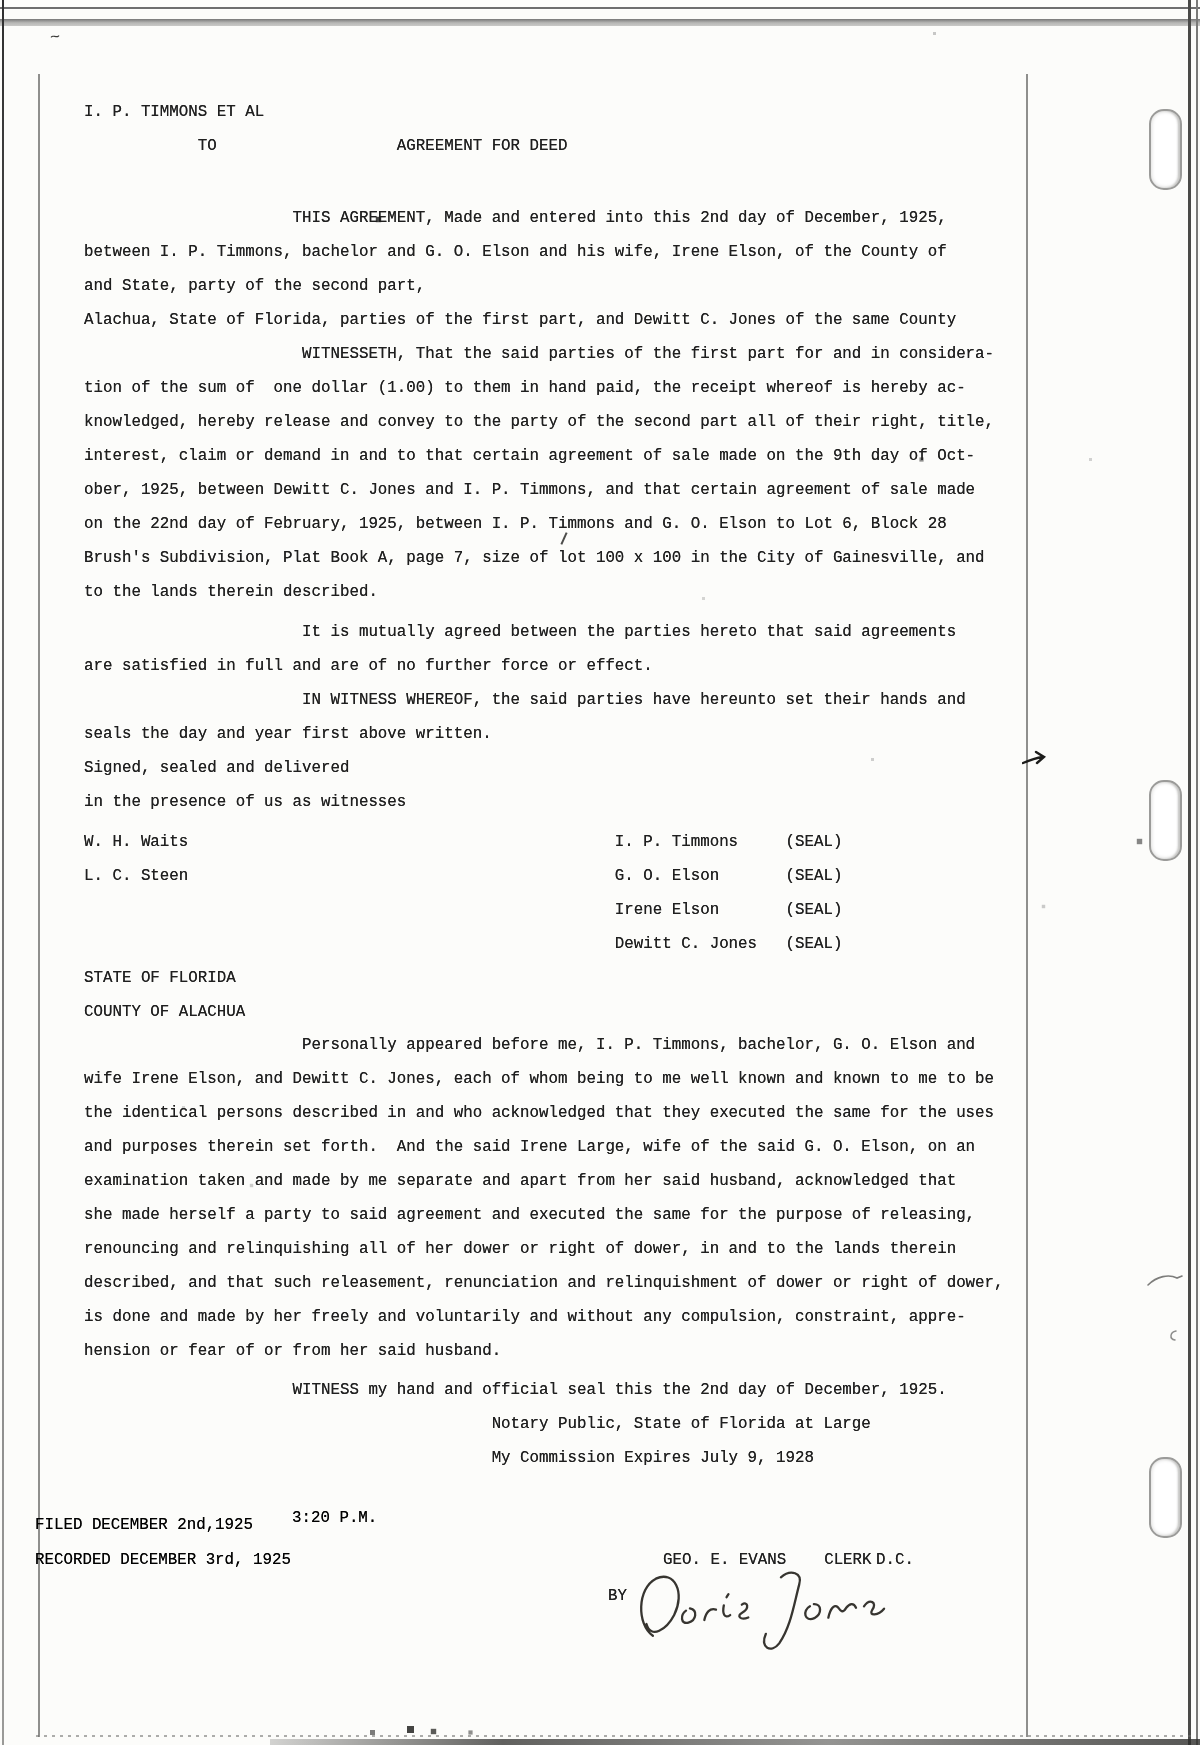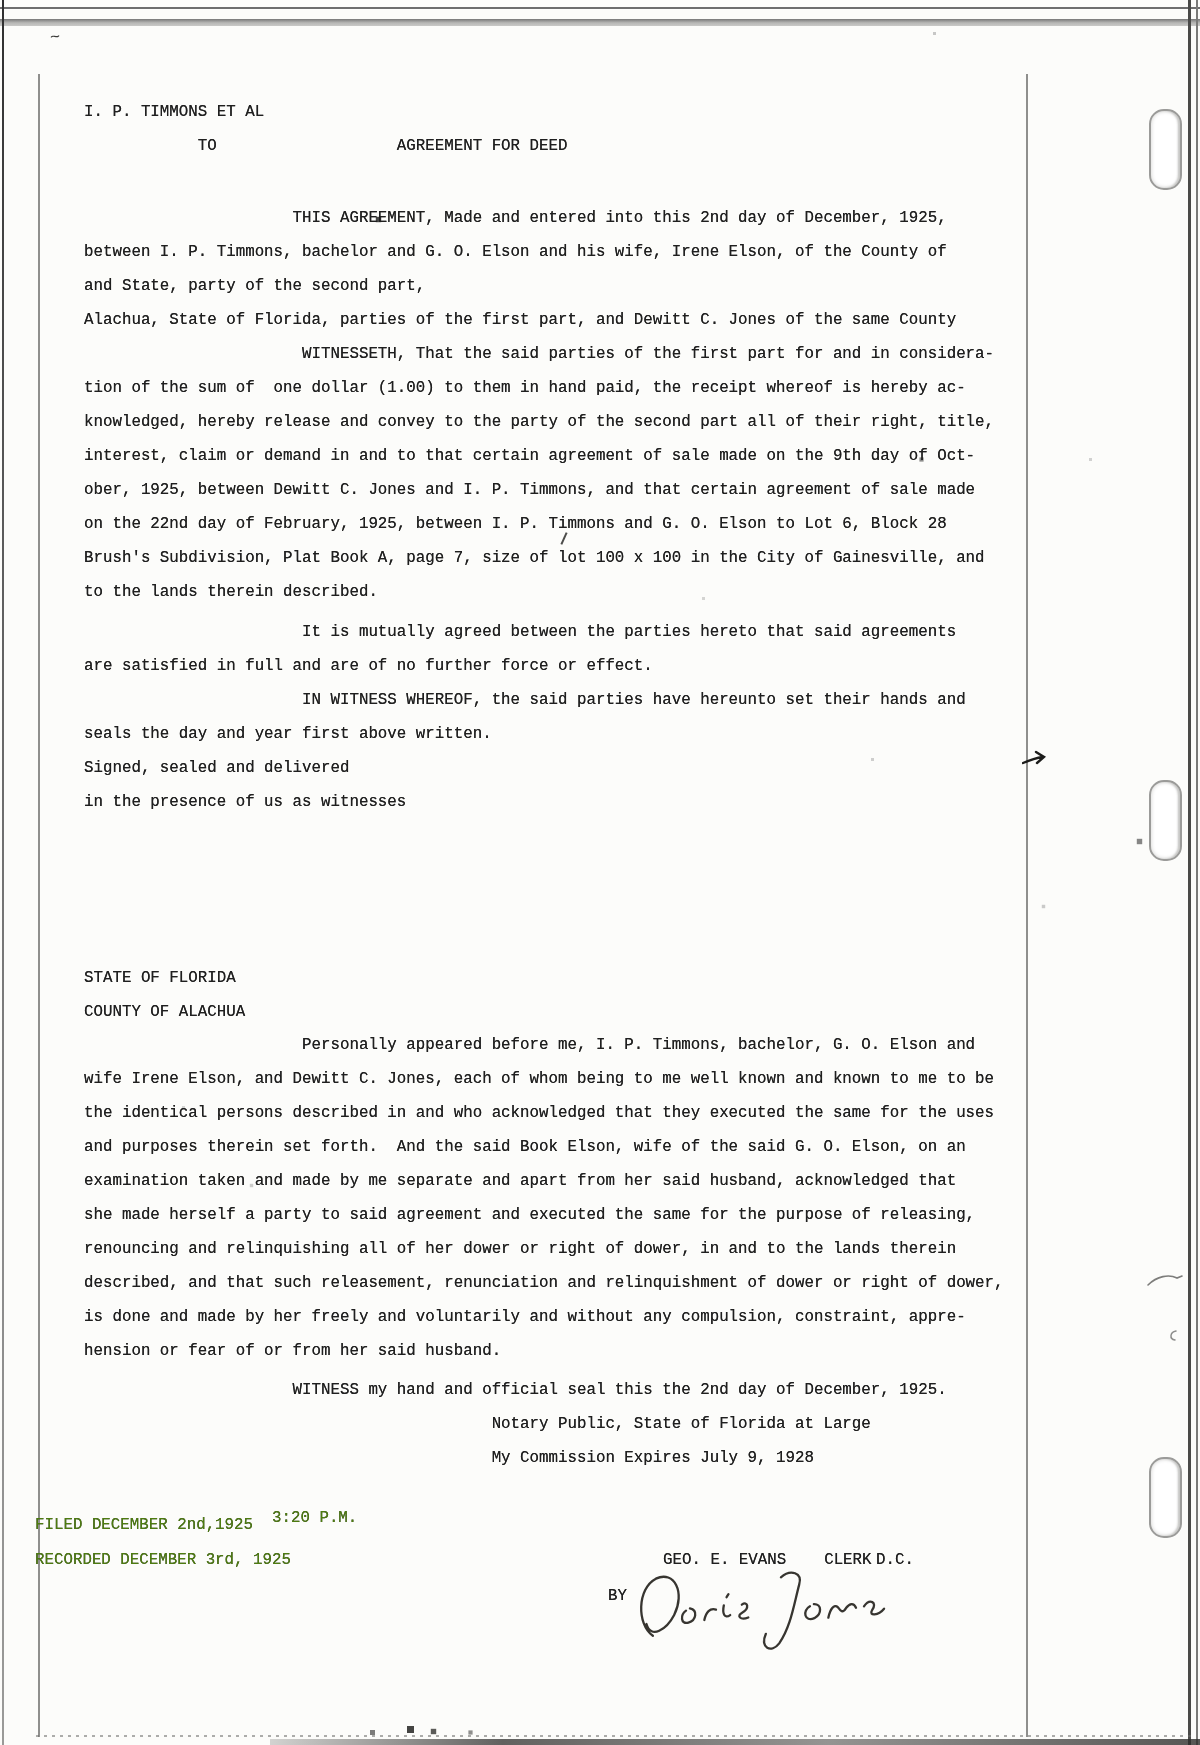--- a/index.html
+++ b/index.html
@@ -9,21 +9,21 @@
     font-family:"Liberation Mono","DejaVu Sans Mono",monospace;
     color:#1f1f1f;
   }
   
   .tblock{
     position:absolute;font-size:15.8px;line-height:34px;
     text-shadow:0 0 .4px rgba(25,25,25,.85);
     margin-left:37px;
   }
   .tl{white-space:pre;height:34px;}
-  .stamp{color:#4d7c0f;text-shadow:.5px 0 0 currentColor;}
+  .stamp{color:#000000;text-shadow:.5px 0 0 currentColor;}
   .single{position:absolute;font-size:15.8px;line-height:34px;white-space:pre;
     text-shadow:0 0 .4px rgba(25,25,25,.85);}
   
   .hline{position:absolute;left:0;width:1200px;}
   .top-rule{top:7px;height:2px;background:#6e6e6e;}
   .top-band{top:19px;height:7px;background:linear-gradient(#787878,#b7b7b5 55%,#c9c9c7);}
   .vline{position:absolute;background:#8f8f8d;}
   .left-edge{position:absolute;left:2px;top:0;width:2px;height:1745px;background:linear-gradient(#2f2f2f,#5a5a5a 30%,#8a8a8a 70%,#9a9a98);}
   .right-edge-a{position:absolute;left:1188px;top:0;width:3px;height:1745px;background:#4a4a48;}
   .right-edge-b{position:absolute;left:1196px;top:0;width:2px;height:1745px;background:#7a7a78;}
@@ -112,44 +112,50 @@
       <div class="tl">to the lands therein described.</div>
     </div>
   <div class="tblock" style="left:47px;top:615px">
       <div class="tl">                       It is mutually agreed between the parties hereto that said agreements</div>
       <div class="tl">are satisfied in full and are of no further force or effect.</div>
       <div class="tl">                       IN WITNESS WHEREOF, the said parties have hereunto set their hands and</div>
       <div class="tl">seals the day and year first above written.</div>
       <div class="tl">Signed, sealed and delivered</div>
       <div class="tl">in the presence of us as witnesses</div>
     </div>
+  <div class="tblock" style="left:47px;top:825px">
+      <div class="tl">W. H. Waits                                             I. P. Timmons     (SEAL)</div>
+      <div class="tl">L. C. Steen                                             G. O. Elson       (SEAL)</div>
+      <div class="tl">                                                        Irene Elson       (SEAL)</div>
+      <div class="tl">                                                        Dewitt C. Jones   (SEAL)</div>
+    </div>
   <div class="tblock" style="left:47px;top:961px">
       <div class="tl">STATE OF FLORIDA</div>
       <div class="tl">COUNTY OF ALACHUA</div>
     </div>
   <div class="tblock" style="left:47px;top:1028px">
       <div class="tl">                       Personally appeared before me, I. P. Timmons, bachelor, G. O. Elson and</div>
       <div class="tl">wife Irene Elson, and Dewitt C. Jones, each of whom being to me well known and known to me to be</div>
       <div class="tl">the identical persons described in and who acknowledged that they executed the same for the uses</div>
-      <div class="tl">and purposes therein set forth.  And the said Book Elson, wife of the said G. O. Elson, on an</div>
+      <div class="tl">and purposes therein set forth.  And the said Irene Large, wife of the said G. O. Elson, on an</div>
       <div class="tl">examination taken and made by me separate and apart from her said husband, acknowledged that</div>
       <div class="tl">she made herself a party to said agreement and executed the same for the purpose of releasing,</div>
       <div class="tl">renouncing and relinquishing all of her dower or right of dower, in and to the lands therein</div>
       <div class="tl">described, and that such releasement, renunciation and relinquishment of dower or right of dower,</div>
       <div class="tl">is done and made by her freely and voluntarily and without any compulsion, constraint, appre-</div>
       <div class="tl">hension or fear of or from her said husband.</div>
     </div>
   <div class="tblock" style="left:47px;top:1373px">
       <div class="tl">                      WITNESS my hand and official seal this the 2nd day of December, 1925.</div>
       <div class="tl">                                           Notary Public, State of Florida at Large</div>
       <div class="tl">                                           My Commission Expires July 9, 1928</div>
     </div>
 
   <div class="single stamp" style="left:35px;top:1508px">FILED DECEMBER 2nd,1925</div>
-  <div class="single stamp" style="left:272px;top:1501px">3:20 P.M.</div>
+  <div class="single stamp" style="left:292px;top:1501px">3:20 P.M.</div>
   <div class="single stamp" style="left:35px;top:1543px">RECORDED DECEMBER 3rd, 1925</div>
   <div class="single" style="left:663px;top:1543px">GEO. E. EVANS    CLERK</div>
   <div class="single" style="left:608px;top:1579px">BY</div>
   <div class="single" style="left:876px;top:1543px">D.C.</div>
 
   <svg class="sig-svg" width="262" height="98" viewBox="0 0 262 98">
     <title>Doris Jones</title>
     <g fill="none" stroke="#26241f" stroke-width="2.3" stroke-linecap="round" opacity="0.92">
       <path d="M22,72 C6,60 8,24 27,15 C46,7 56,30 44,52 C36,66 20,76 16,60"></path>
       <path d="M56,48 C50,52 50,62 58,60 C66,58 68,48 60,46"></path>

